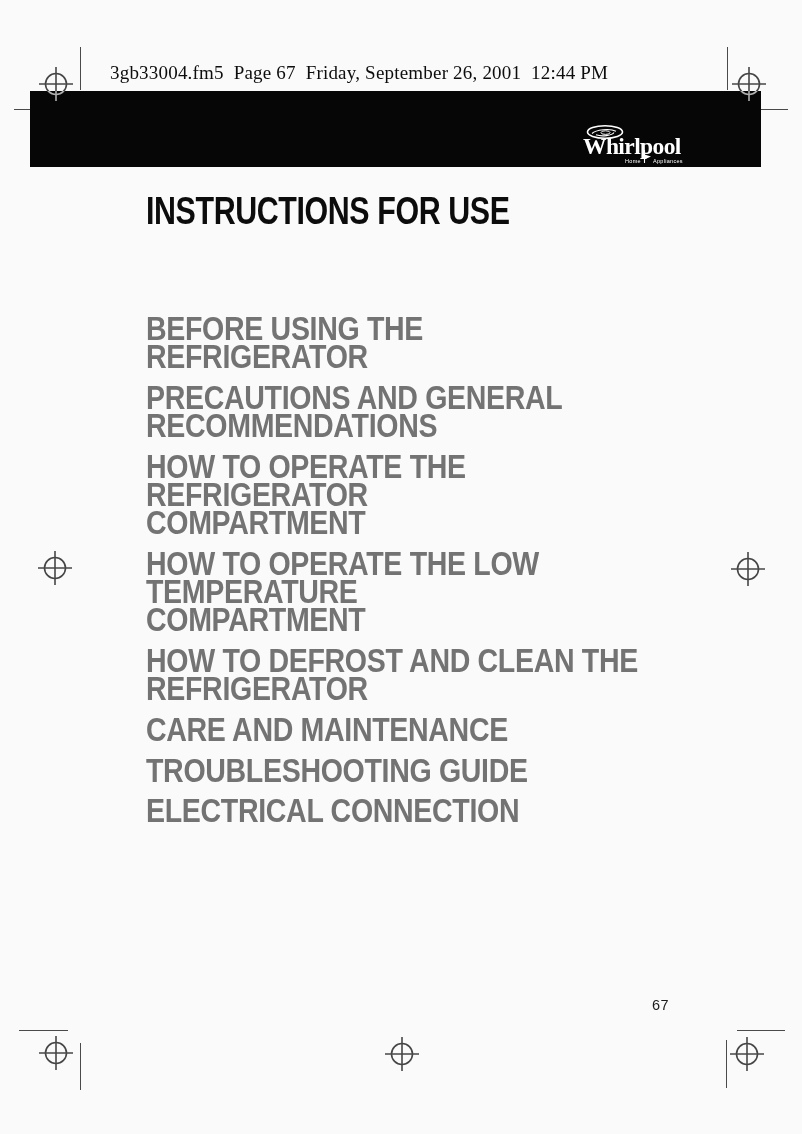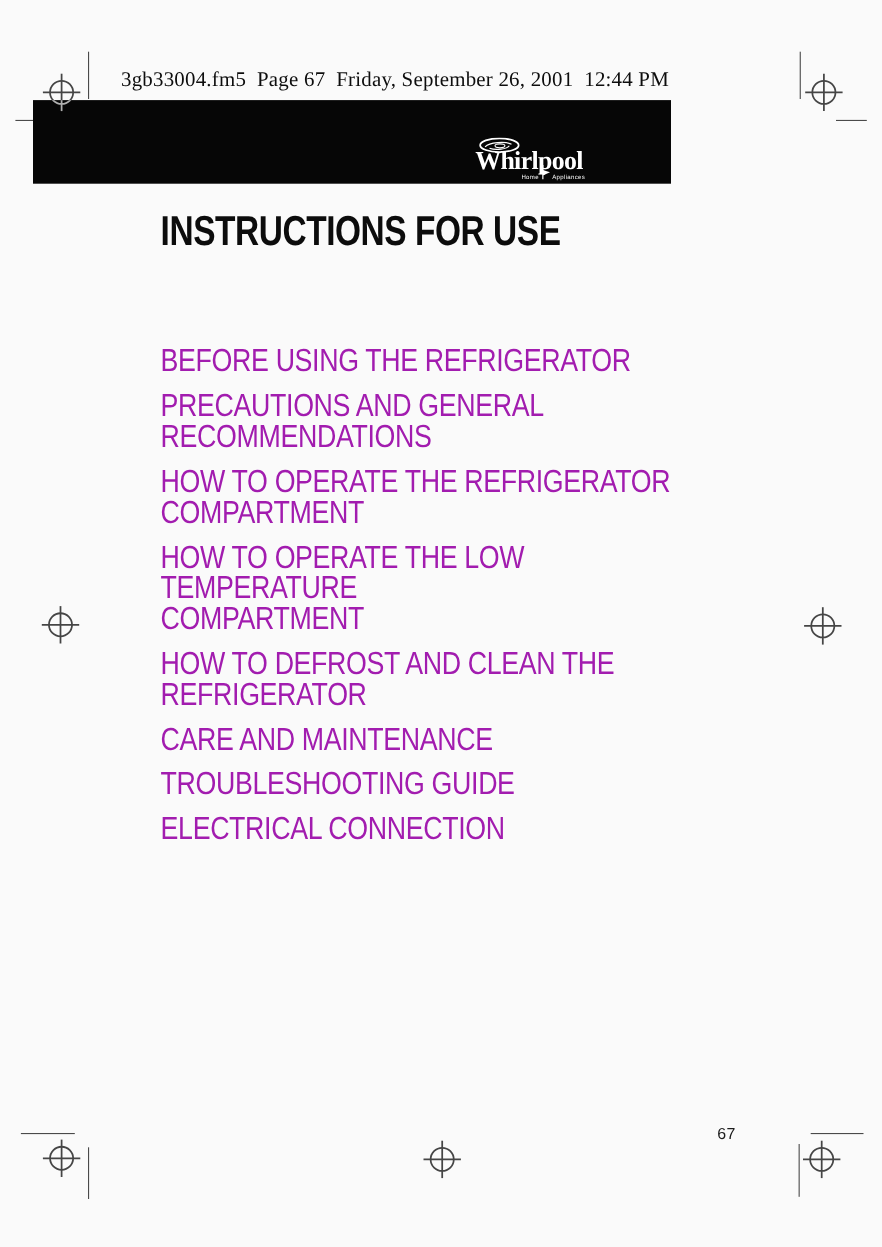--- a/index.html
+++ b/index.html
@@ -18,21 +18,21 @@
     font-family: "Liberation Serif", serif;
     font-size: 19px;
     color: #0d0d0d;
     white-space: pre;
     letter-spacing: 0.2px;
   }
   
   .banner {
     position: absolute;
     left: 30px; top: 91px;
-    width: 580px; height: 76px;
+    width: 731px; height: 76px;
     background: #060606;
   }
   .logo {
     position: absolute;
     right: 66px; top: 34px;
   }
   
   .page-title {
     position: absolute;
     left: 146px; top: 190px;
@@ -44,38 +44,38 @@
     white-space: nowrap;
     transform: scaleX(0.80);
     transform-origin: left top;
   }
   .toc {
     position: absolute;
     left: 146px; top: 314px;
     width: 600px;
   }
   .toc-item {
-    font-size: 29px;
-    font-weight: normal;
+    font-size: 34px;
+    font-weight: bold;
     line-height: 28.2px;
-    color: #a21caf;
+    color: #737373;
     letter-spacing: -0.4px;
     margin-bottom: 12.5px;
     white-space: pre-line;
   }
   .toc-item > span {
     display: inline-block;
     transform: scaleX(0.84);
     transform-origin: left top;
     white-space: pre-line;
   }
   
   .page-number {
     position: absolute;
-    left: 652px; top: 1023px;
+    left: 652px; top: 997px;
     font-size: 14.5px;
     color: #1c1c1c;
     letter-spacing: 0.5px;
   }
   
   .crop-line {
     position: absolute;
     background: #4a4a4a;
   }
   .reg-mark {

